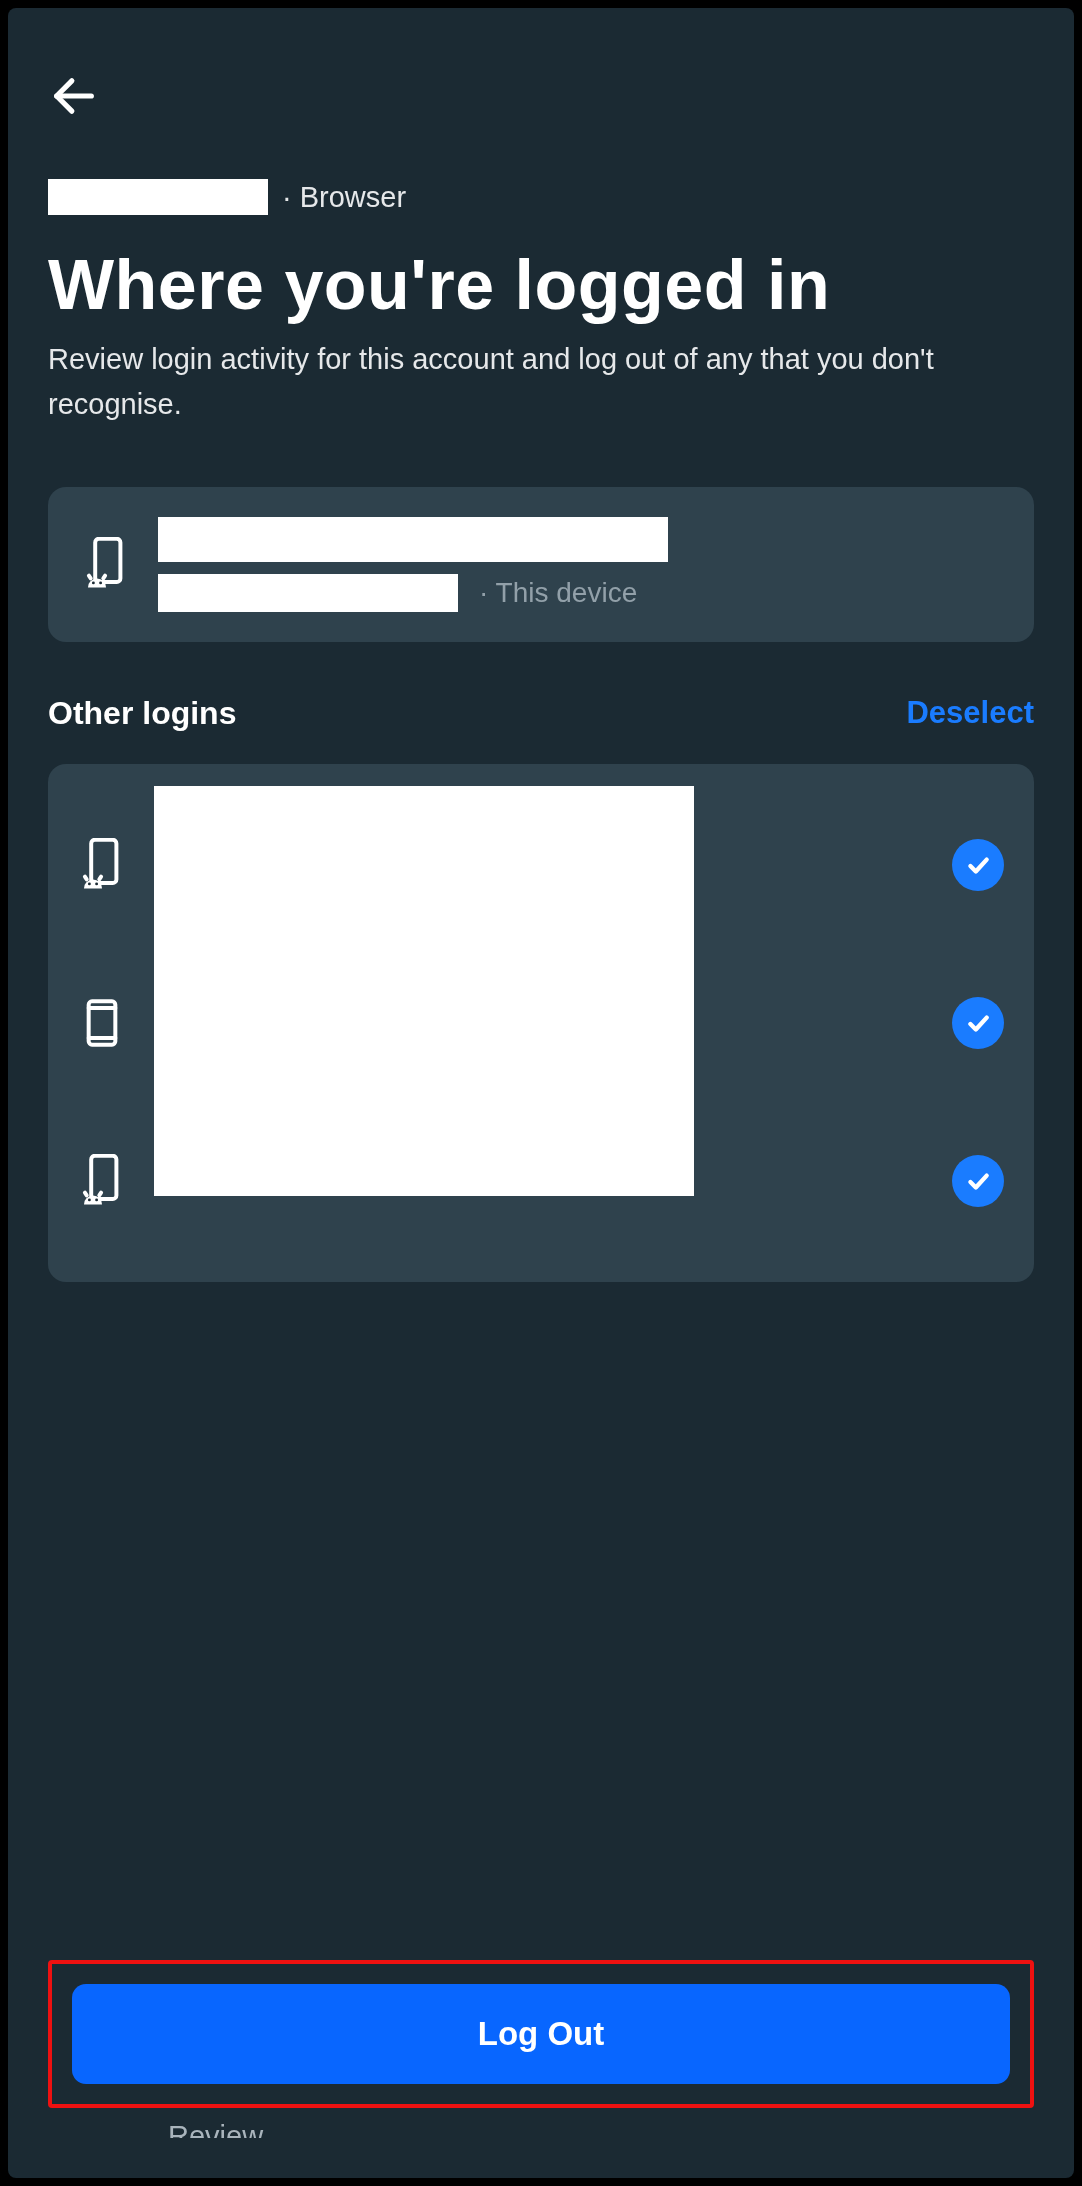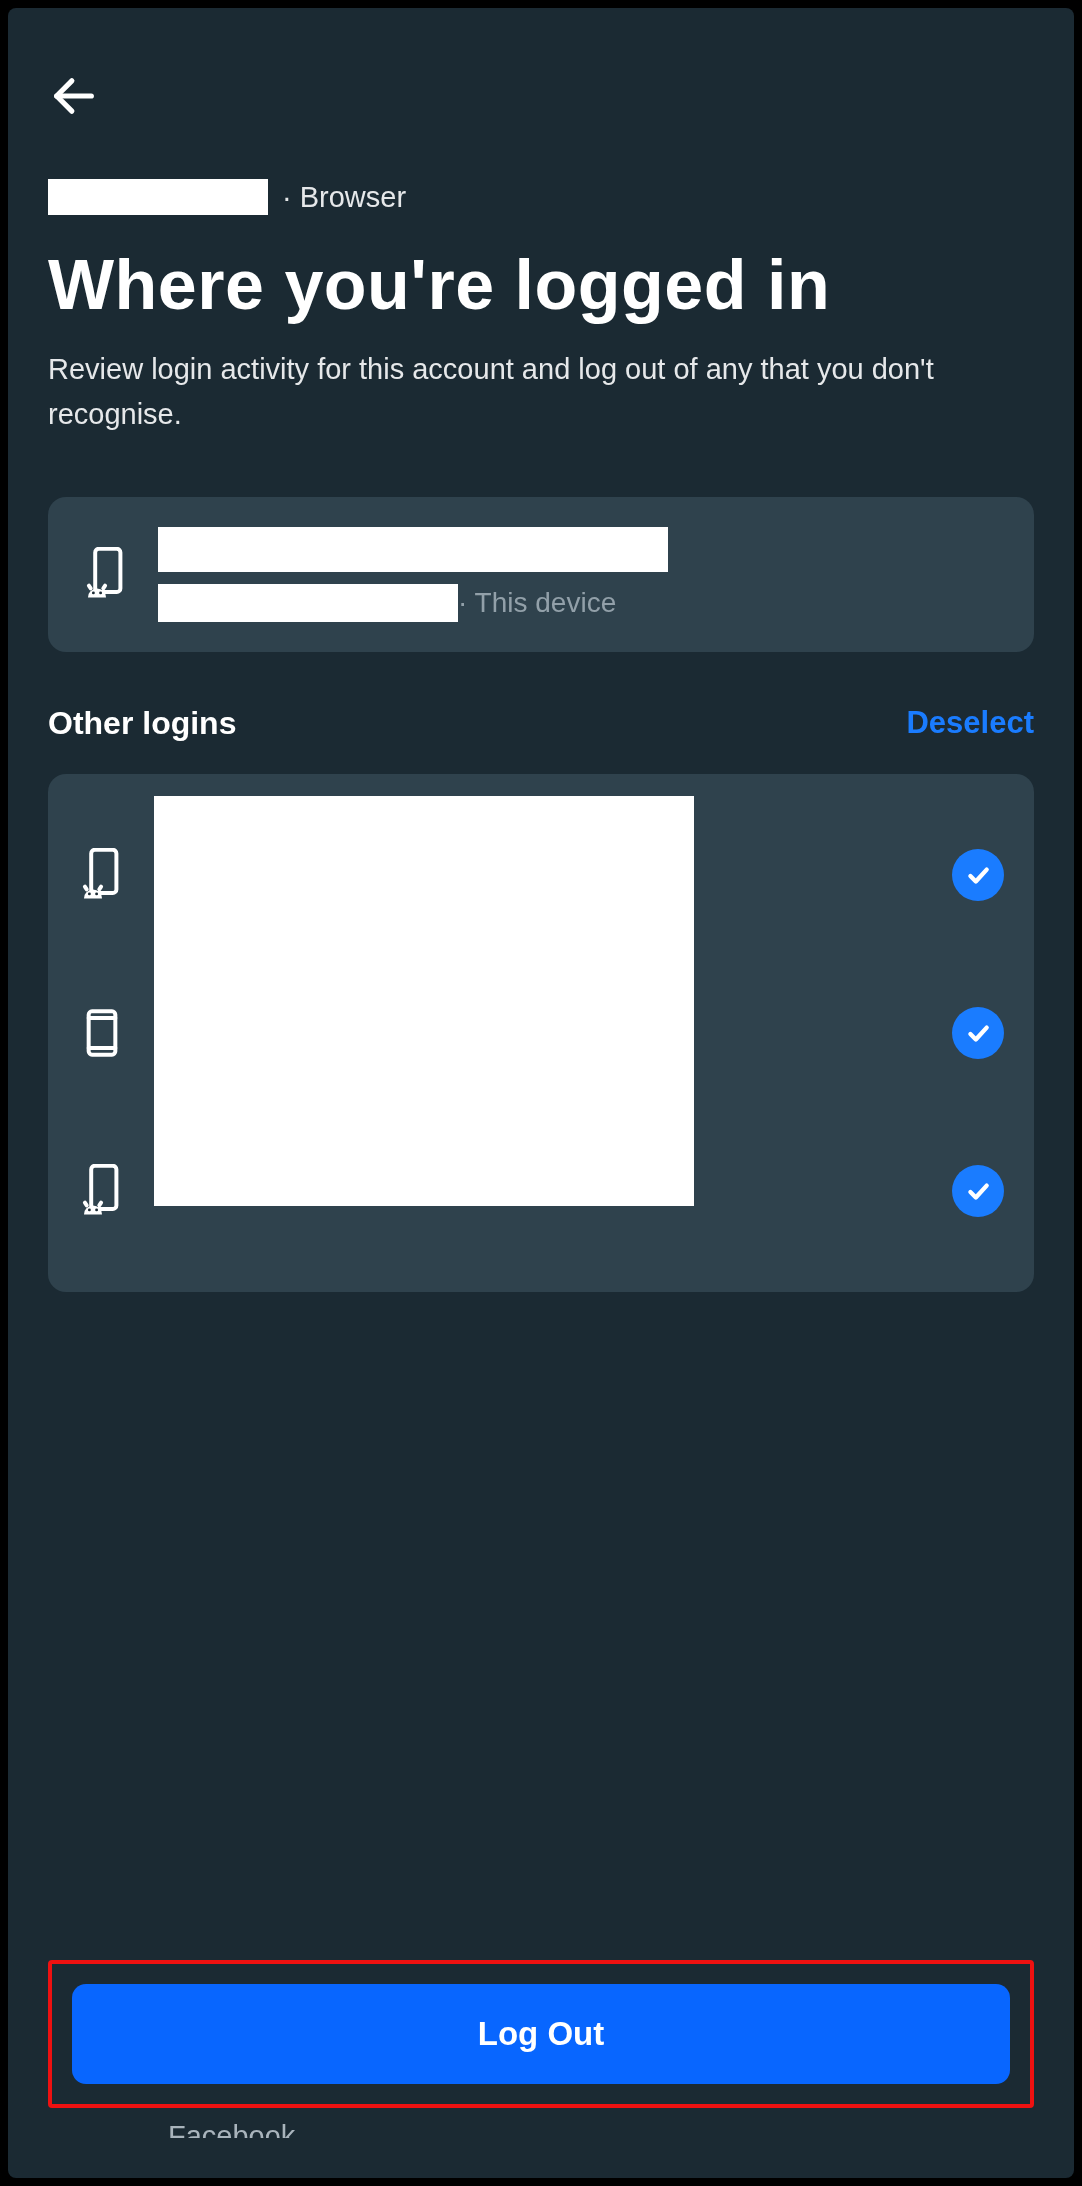--- a/index.html
+++ b/index.html
@@ -45,21 +45,21 @@
     color: #fff;
     font-size: 70px;
     font-weight: 800;
     margin-top: 30px;
     letter-spacing: 0.5px;
   }
   .subtitle {
     color: #e6e8ea;
     font-size: 29px;
     line-height: 1.55;
-    margin-top: 22px;
+    margin-top: 12px;
     max-width: 960px;
   }
   .card {
     background: #2f424d;
     border-radius: 18px;
     margin: 60px 40px 0 40px;
     padding: 30px 34px;
   }
   .device-row {
     display: flex;
@@ -68,21 +68,21 @@
   }
   .dev-icon {
     width: 48px; height: 56px;
     flex: 0 0 auto;
     color: #fff;
     display:flex;align-items:center;justify-content:center;
   }
   .dev-lines { display:flex; flex-direction:column; gap:12px; }
   .redact.r-dev1 { width: 510px; height: 45px; }
   .redact.r-dev2 { width: 300px; height: 38px; }
-  .dev-sub-row { display:flex; align-items:center; gap:0; }
+  .dev-sub-row { display:flex; align-items:center; gap:21px; }
   .this-device {
     color: #92a0a9;
     font-size: 28px;
   }
   .section-head {
     display:flex; align-items:center; justify-content:space-between;
     margin: 53px 40px 0 40px;
   }
   .section-title {
     color:#fff; font-size:32px; font-weight:700;
@@ -257,16 +257,16 @@
             </svg>
         </div>
       </div>
     </div>
   </div>
 
   <div class="footer">
     <div class="hl-box">
       <button class="logout-btn">Log Out</button>
     </div>
-    <div class="cutoff">Facebook</div>
+    <div class="cutoff">Review</div>
   </div>
 
 </div>
 
 </body></html>

